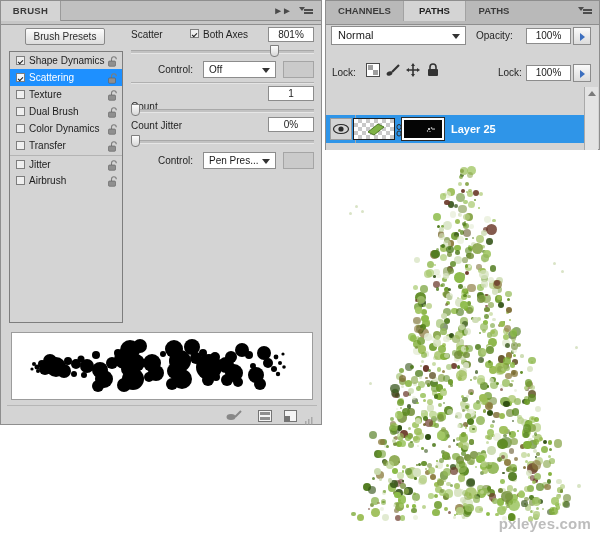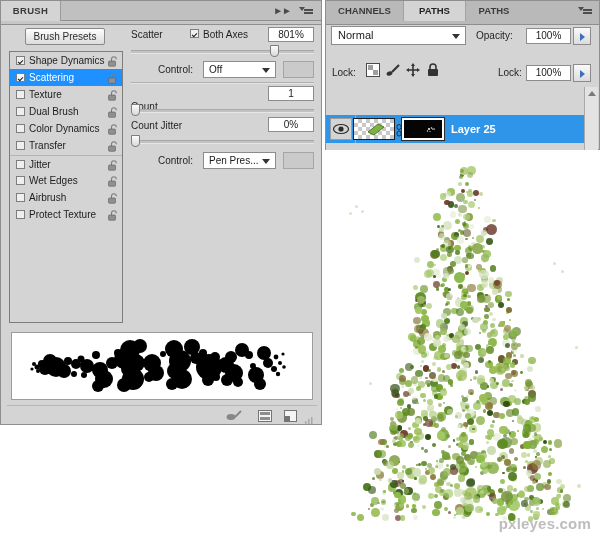--- a/index.html
+++ b/index.html
@@ -173,29 +173,21 @@
                 <rect x="1.5" y="5" width="7" height="5.3" rx="1" fill="#8f8f8f" stroke="#5d5d5d" stroke-width="0.6"></rect>
               </svg></span></div>
           <div class="tip-row"><span class="tip-cb"></span><span>Transfer</span><span class="lockico"><svg width="11" height="11" viewBox="0 0 11 11">
                 <path d="M4.5 5 L4.5 3.2 A2.3 2.3 0 0 1 9.3 3.2" stroke="#7d7d7d" stroke-width="1.1" fill="none"></path>
                 <rect x="1.5" y="5" width="7" height="5.3" rx="1" fill="#8f8f8f" stroke="#5d5d5d" stroke-width="0.6"></rect>
               </svg></span></div>
           <div class="tip-row gap"><span class="tip-cb"></span><span>Jitter</span><span class="lockico"><svg width="11" height="11" viewBox="0 0 11 11">
                 <path d="M4.5 5 L4.5 3.2 A2.3 2.3 0 0 1 9.3 3.2" stroke="#7d7d7d" stroke-width="1.1" fill="none"></path>
                 <rect x="1.5" y="5" width="7" height="5.3" rx="1" fill="#8f8f8f" stroke="#5d5d5d" stroke-width="0.6"></rect>
               </svg></span></div>
-          <div class="tip-row"><span class="tip-cb"></span><span>Wet Edges</span><span class="lockico"><svg width="11" height="11" viewBox="0 0 11 11">
-                <path d="M4.5 5 L4.5 3.2 A2.3 2.3 0 0 1 9.3 3.2" stroke="#7d7d7d" stroke-width="1.1" fill="none"></path>
-                <rect x="1.5" y="5" width="7" height="5.3" rx="1" fill="#8f8f8f" stroke="#5d5d5d" stroke-width="0.6"></rect>
-              </svg></span></div>
           <div class="tip-row"><span class="tip-cb"></span><span>Airbrush</span><span class="lockico"><svg width="11" height="11" viewBox="0 0 11 11">
-                <path d="M4.5 5 L4.5 3.2 A2.3 2.3 0 0 1 9.3 3.2" stroke="#7d7d7d" stroke-width="1.1" fill="none"></path>
-                <rect x="1.5" y="5" width="7" height="5.3" rx="1" fill="#8f8f8f" stroke="#5d5d5d" stroke-width="0.6"></rect>
-              </svg></span></div>
-          <div class="tip-row"><span class="tip-cb"></span><span>Protect Texture</span><span class="lockico"><svg width="11" height="11" viewBox="0 0 11 11">
                 <path d="M4.5 5 L4.5 3.2 A2.3 2.3 0 0 1 9.3 3.2" stroke="#7d7d7d" stroke-width="1.1" fill="none"></path>
                 <rect x="1.5" y="5" width="7" height="5.3" rx="1" fill="#8f8f8f" stroke="#5d5d5d" stroke-width="0.6"></rect>
               </svg></span></div>
         </div>
     </div>
 
     <div id="ctrlArea">
 
       <div class="lbl" style="left:0;top:6px;">Scatter</div>
 

